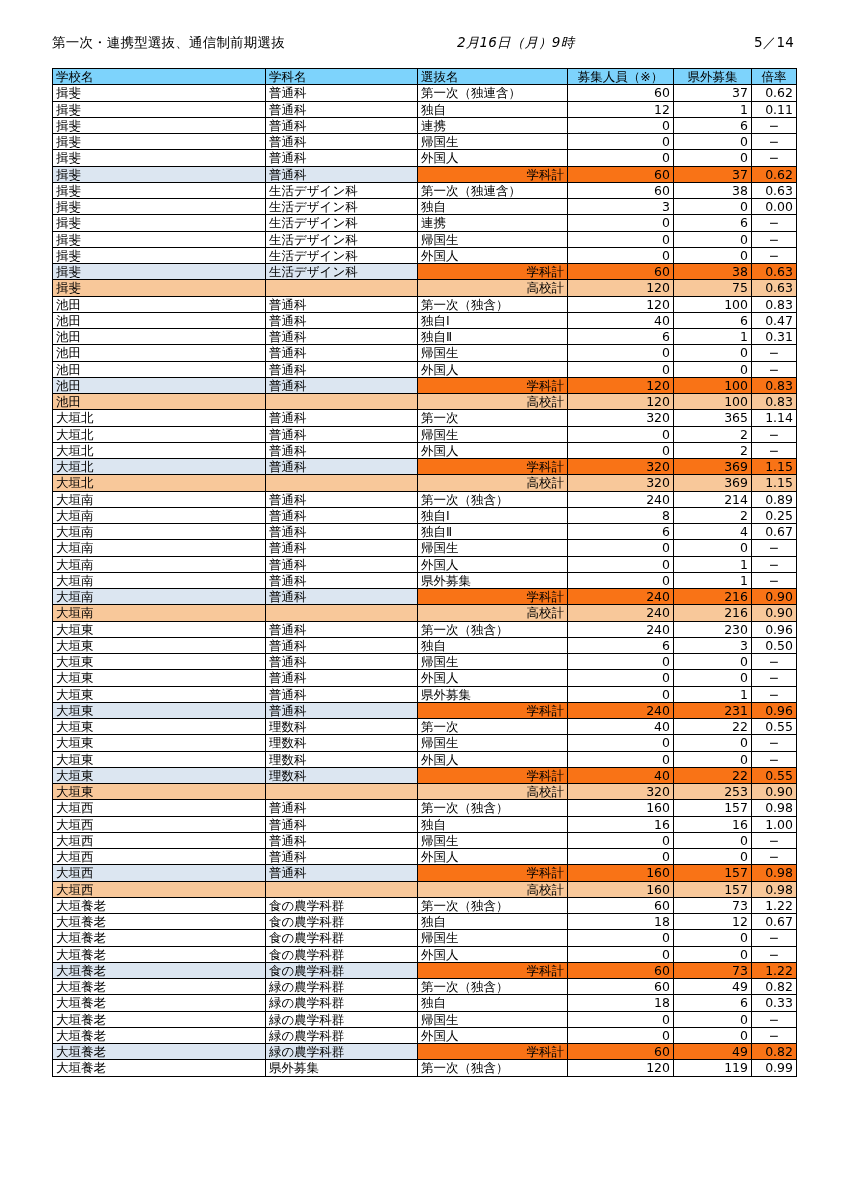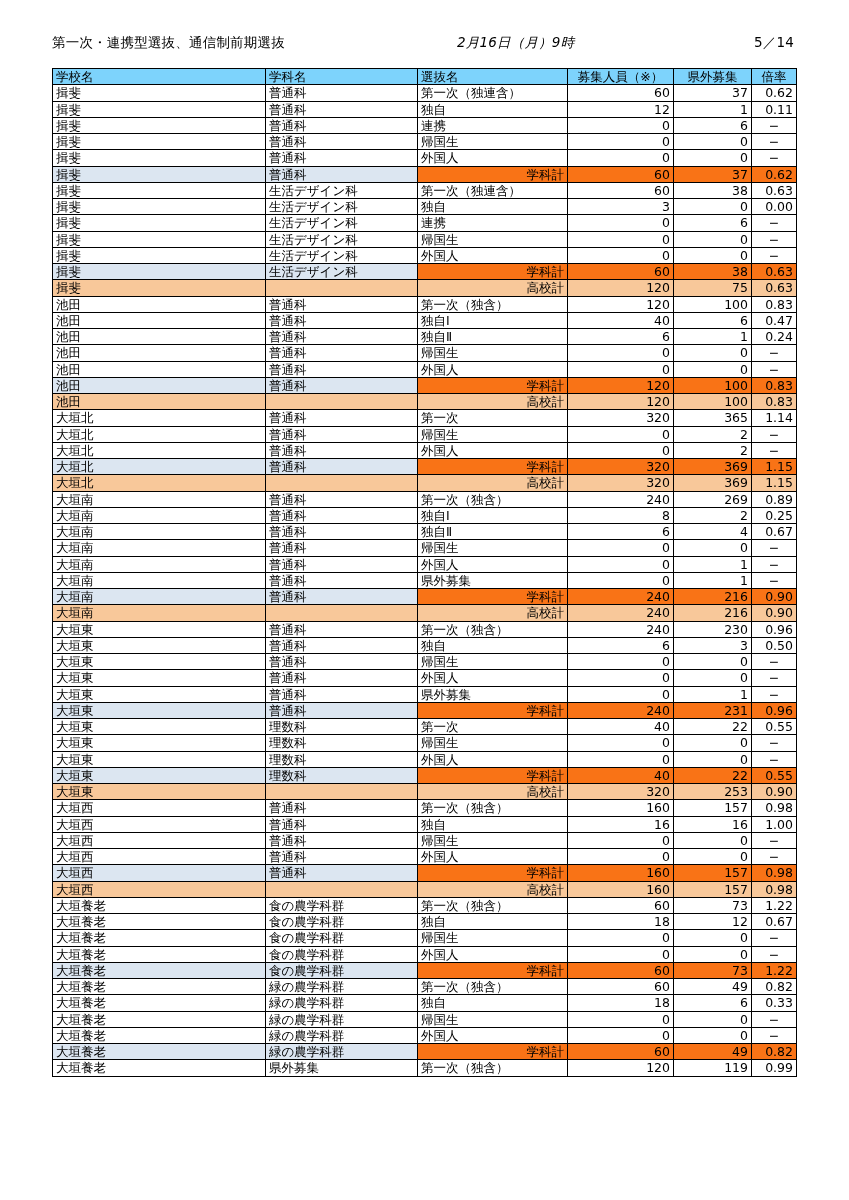--- a/index.html
+++ b/index.html
@@ -266,21 +266,21 @@
             <td class="c-quota num">40</td>
             <td class="num">6</td>
             <td class="num">0.47</td>
           </tr>
           <tr>
             <td class="c-school">池田</td>
             <td class="c-dept">普通科</td>
             <td>独自Ⅱ</td>
             <td class="c-quota num">6</td>
             <td class="num">1</td>
-            <td class="num">0.24</td>
+            <td class="num">0.31</td>
           </tr>
           <tr>
             <td class="c-school">池田</td>
             <td class="c-dept">普通科</td>
             <td>帰国生</td>
             <td class="c-quota num">0</td>
             <td class="num">0</td>
             <td class="dash">−</td>
           </tr>
           <tr>
@@ -345,21 +345,21 @@
             <td class="exam-total">高校計</td>
             <td class="c-quota num">320</td>
             <td class="num">369</td>
             <td class="num">1.15</td>
           </tr>
           <tr>
             <td class="c-school">大垣南</td>
             <td class="c-dept">普通科</td>
             <td>第一次（独含）</td>
             <td class="c-quota num">240</td>
-            <td class="num">269</td>
+            <td class="num">214</td>
             <td class="num">0.89</td>
           </tr>
           <tr>
             <td class="c-school">大垣南</td>
             <td class="c-dept">普通科</td>
             <td>独自Ⅰ</td>
             <td class="c-quota num">8</td>
             <td class="num">2</td>
             <td class="num">0.25</td>
           </tr>

